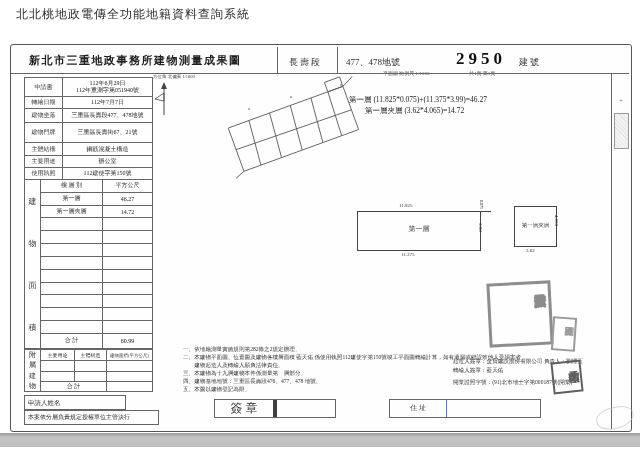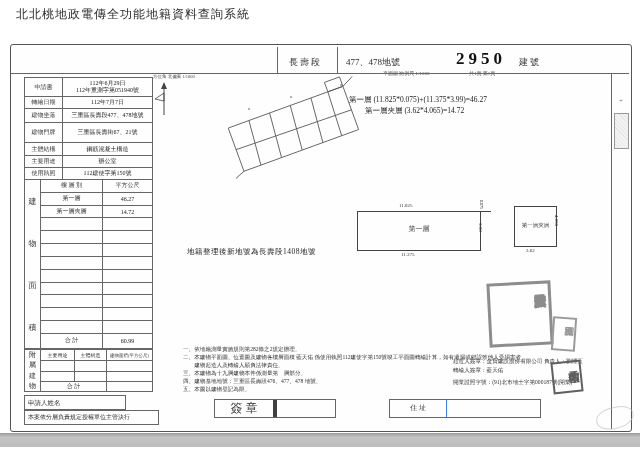--- a/index.html
+++ b/index.html
@@ -28,20 +28,21 @@
 </style>
 </head>
 <body>
 
 <div class="page">
 
   <div class="abs" style="left:16px;top:6px;font-size:12px;letter-spacing:1px;text-align:right;">北北桃地政電傳全功能地籍資料查詢系統</div>
 
   <div class="doc">
 
+    <div class="abs" style="left:18px;top:8px;font-size:11px;letter-spacing:1.5px;font-weight:bold;color:#222;">新北市三重地政事務所建物測量成果圖</div>
     <div class="abs" style="left:278px;top:11px;font-size:9px;letter-spacing:2px;">長壽段</div>
     <div class="abs" style="left:335px;top:11px;font-size:9px;">477、478地號</div>
     <div class="abs" style="left:445px;top:4px;font-size:17px;font-weight:bold;letter-spacing:4px;color:#111;text-align:center;">2950</div>
     <div class="abs" style="left:508px;top:11px;font-size:9px;letter-spacing:2px;">建號</div>
     <div class="abs tiny" style="left:372px;top:25px;">平面圖 比例尺 1/1000</div>
     <div class="abs tiny" style="left:458px;top:25px;">共1頁 第1頁</div>
     <div class="vline" style="left:266px;top:2px;height:26px;"></div>
     <div class="vline" style="left:326px;top:2px;height:26px;"></div>
     <div class="hline" style="left:0px;top:28px;width:618px;"></div>
     <div class="vline" style="left:600px;top:28px;height:356px;"></div>
@@ -240,21 +241,20 @@
     <div class="abs dimv" style="left:472px;top:178px;">3.99</div>
     <div class="abs dim" style="left:390px;top:207px;">11.375</div>
     <div class="hline" style="left:346px;top:166px;width:134px;background:#444;"></div>
 
     <div class="abs" style="left:503px;top:161px;width:41px;height:39px;border:1px solid #444;">
       <div class="abs" style="left:0;right:0;top:15px;text-align:center;font-size:5.5px;">第一層夾層</div>
     </div>
     <div class="abs dimv" style="left:548px;top:170px;">4.065</div>
     <div class="abs dim" style="left:515px;top:203px;">3.62</div>
 
-    <div class="abs" style="left:176px;top:202px;font-size:7.5px;letter-spacing:0.5px;color:#222;">地籍整理後新地號為長壽段1408地號</div>
 
     <div class="abs" style="left:172px;top:300px;line-height:8px;">
       <div class="note">一、依地籍測量實施規則第282條之2規定辦理。</div>
       <div class="note">二、本建物平面圖、位置圖及建物各樓層面積 藍天佑 係使用執照112建使字第150號竣工平面圖轉繪計算，如有遺漏或錯誤致他人受損害者，</div>
       <div class="note">　　建物起造人及轉繪人願負法律責任。</div>
       <div class="note">三、本建物為十九層建物本件係測量第　層部分。</div>
       <div class="note">四、建物基地地號：三重區長壽段476、477、478 地號。</div>
       <div class="note">五、本圖以建物登記為限。</div>
     </div>
     <div class="abs note" style="left:442px;top:313px;">起造人簽章：金寶建設股份有限公司 負責人：劉標玉</div>

